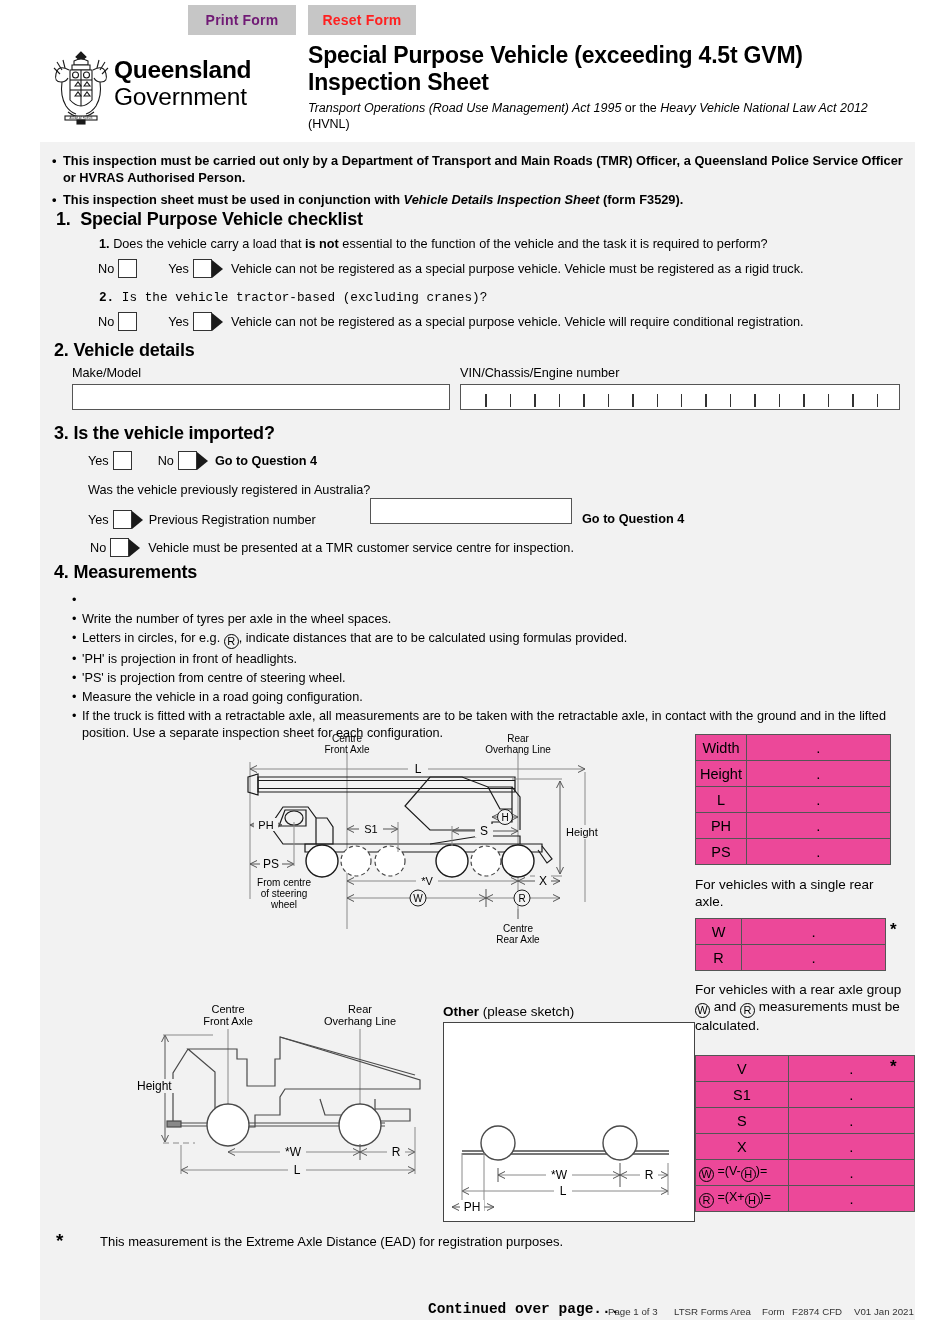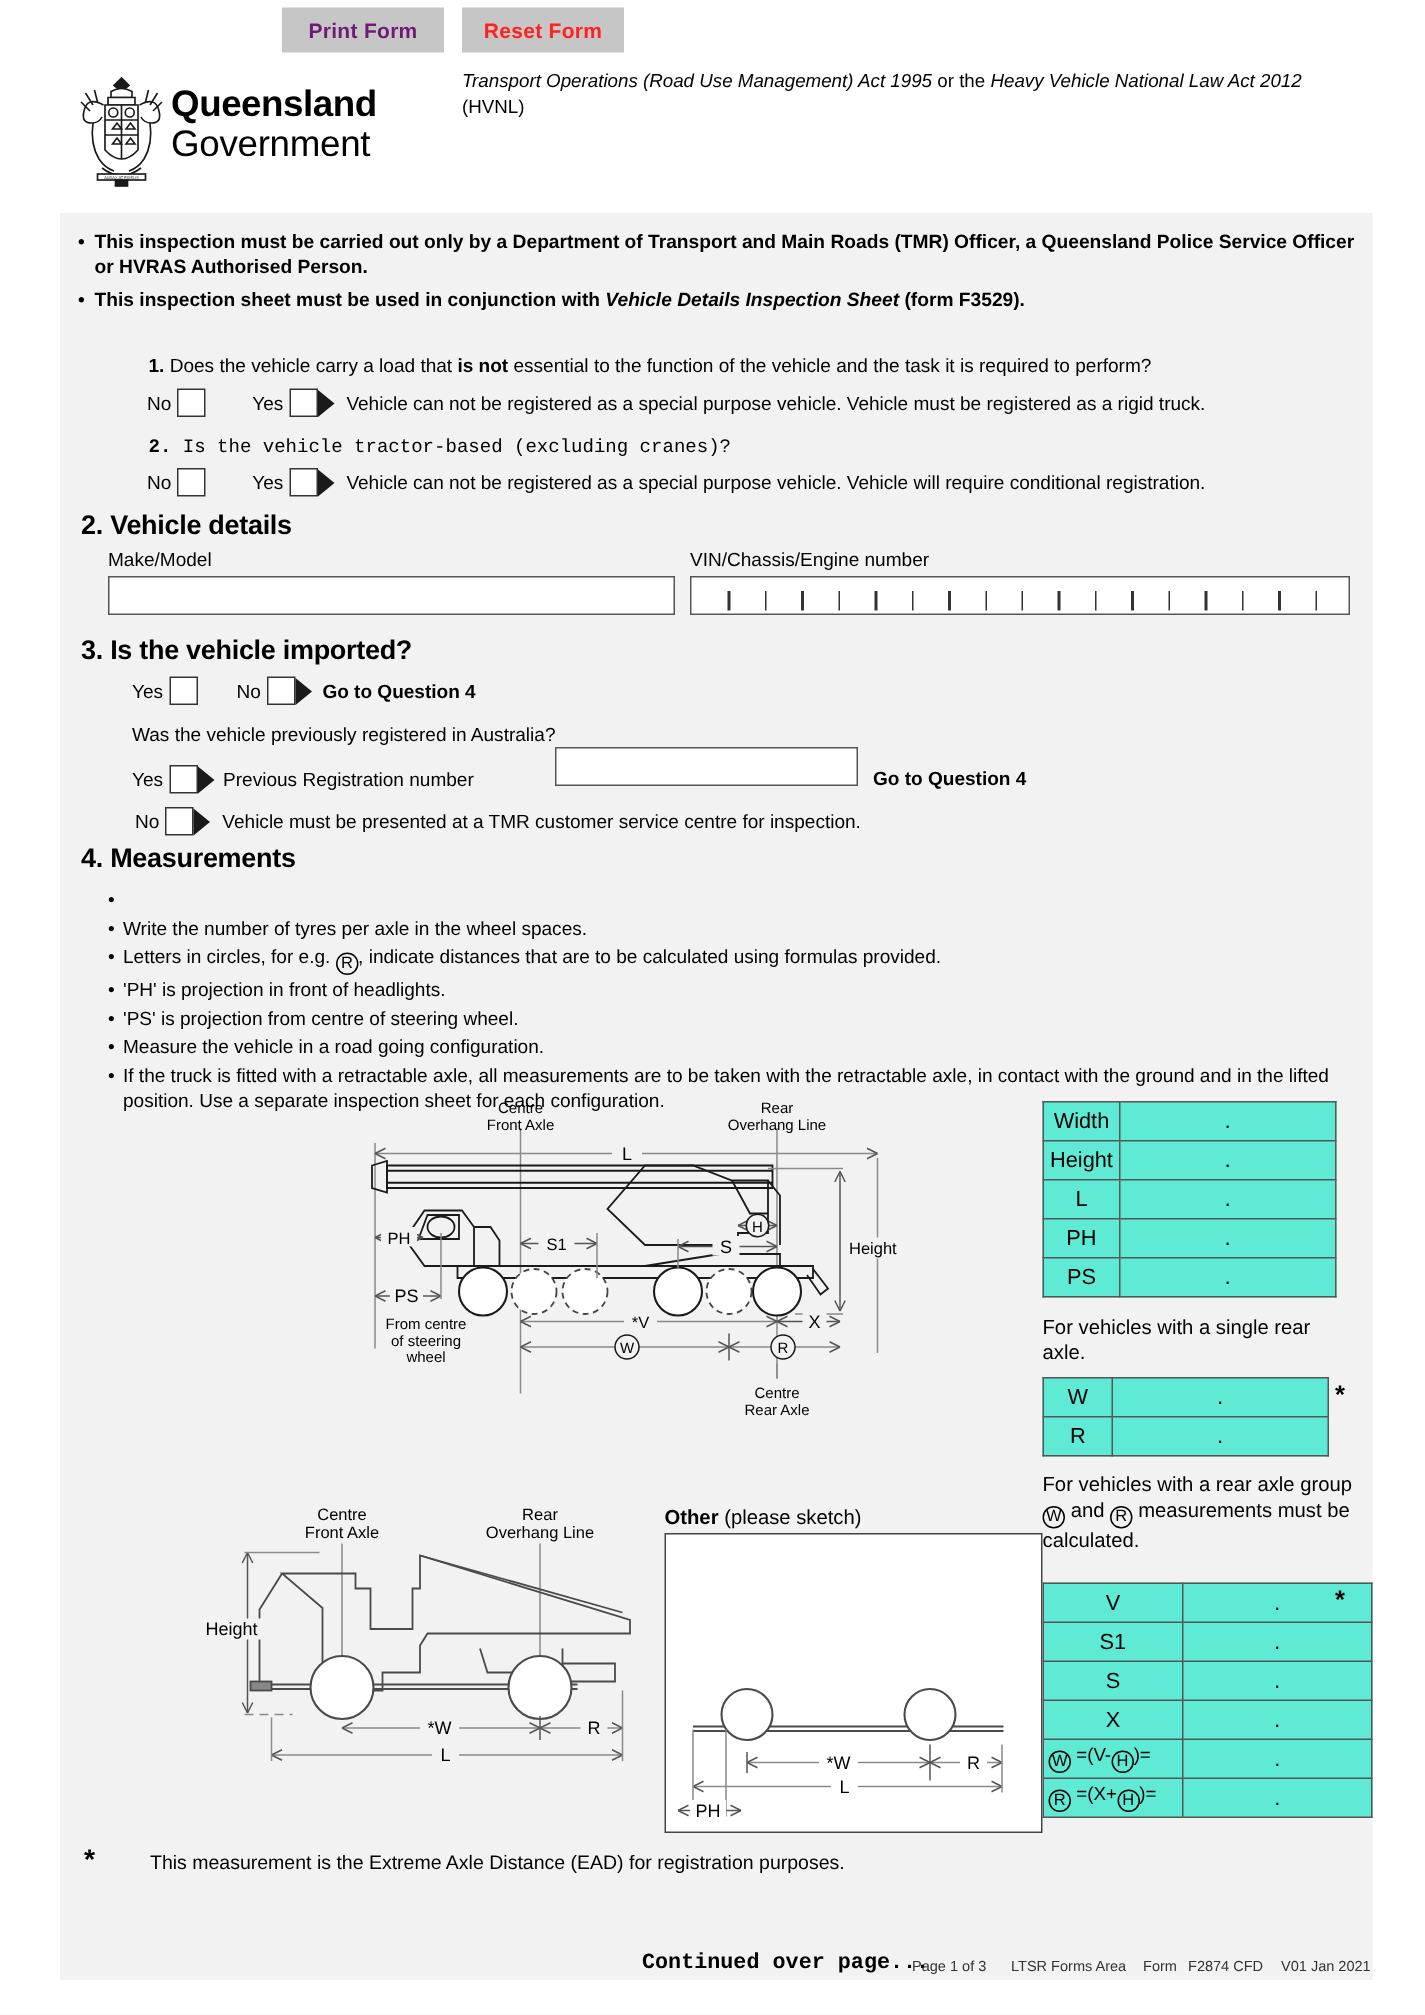--- a/index.html
+++ b/index.html
@@ -81,21 +81,21 @@
   .mb { font-size:12.7px; line-height:1.34; display:flex; }
   .mb .dot { width:10px; flex:0 0 10px; }
   .mb + .mb { margin-top:2px; }
   .circled {
     display:inline-block; border:1.2px solid #000; border-radius:50%;
     width:15px; height:15px; line-height:13px; text-align:center;
     font-size:11px; vertical-align:-3px;
   }
 
   
-  .mtable { position:absolute; border-collapse:collapse; background:#5eead4; }
+  .mtable { position:absolute; border-collapse:collapse; background:#ec4899; }
   .mtable td { border:1px solid #555; height:26px; font-size:14.5px; }
   .mtable td.lbl { width:46px; text-align:center; padding:0 4px; }
   .mtable td.val { width:144px; text-align:center; color:#000; font-size:15px; }
   .mtable td.lblwide { width:95px; text-align:left; padding:0 3px; font-size:12.5px; white-space:nowrap;}
   .mtable td.valnarrow { width:95px; text-align:center; }
   .tblnote { position:absolute; font-size:13.5px; line-height:1.25; }
   .starmark { position:absolute; font-size:17px; font-weight:bold; }
 
   
   .diagram { position:absolute; }
@@ -145,37 +145,41 @@
         <rect x="13" y="68" width="32" height="4" fill="#fff"></rect>
         <rect x="25" y="72" width="8" height="4" fill="#1a1a1a"></rect>
       </g>
       <text x="29" y="71.4" font-size="2.6" text-anchor="middle" fill="#1a1a1a" font-family="Liberation Sans, sans-serif">AUDAX AT FIDELIS</text>
     </svg>
     <div class="qgtext">
       <div class="qg1">Queensland</div>
       <div class="qg2">Government</div>
     </div>
     <div class="titlewrap">
+      <div class="doctitle">Special Purpose Vehicle (exceeding 4.5t GVM) Inspection Sheet</div>
       <div class="subtitle"><i>Transport Operations (Road Use Management) Act 1995</i><span> or the </span><i>Heavy Vehicle National Law Act 2012</i><span> (HVNL)</span></div>
     </div>
   </div>
 
   <div class="panel">
 
     <div class="bullets">
       <div class="blt">
         <span class="dot">•</span>
         <span class="txt">This inspection must be carried out only by a Department of Transport and Main Roads (TMR) Officer, a Queensland Police Service Officer or HVRAS Authorised Person.</span>
       </div>
       <div class="blt">
         <span class="dot">•</span>
         <span class="txt"><span>This inspection sheet must be used in conjunction with </span><i>Vehicle Details Inspection Sheet</i><span> (form F3529).</span></span>
       </div>
     </div>
 
+    <h2 class="sec" style="left:16px; top:67px;">
+      <span>1.</span>&nbsp;&nbsp;<span>Special Purpose Vehicle checklist</span>
+    </h2>
 
     <div class="subq" style="left:59px; top:95px; width:800px;">
       <b>1.</b>
       <span>Does the vehicle carry a load that </span><b>is not</b><span> essential to the function of the vehicle and the task it is required to perform?</span>
     </div>
 
     <div class="cbrow" style="left:58px; top:117px;">
       <span class="cblabel">No</span>
       <span class="cbox"></span>
       <span class="cblabel" style="margin-left:31px;">Yes</span>

